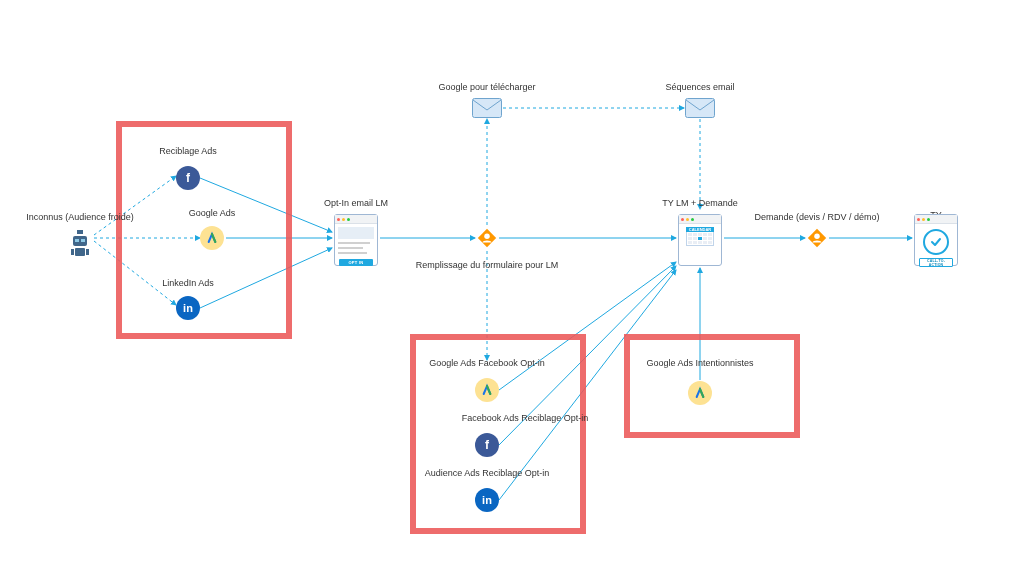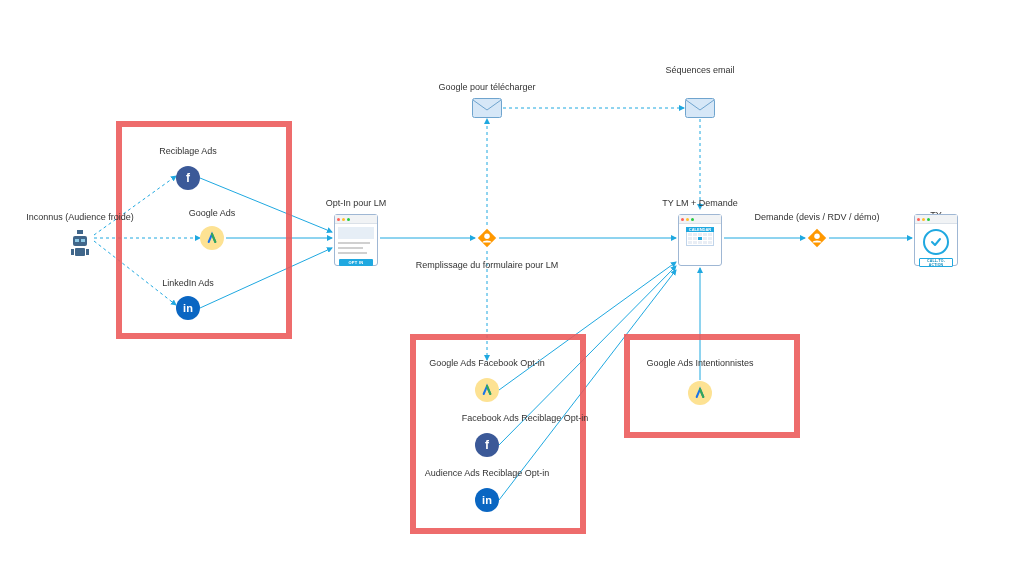--- a/index.html
+++ b/index.html
@@ -257,21 +257,21 @@
   <div class="icon-circle ga" style="left:212px; top:238px;">
     <svg viewBox="0 0 24 24" width="16" height="16">
       <path d="M7 18 L12 6 L17 18" stroke="#1a73e8" stroke-width="3" fill="none" stroke-linecap="round"></path>
       <path d="M12 6 L17 18" stroke="#34a853" stroke-width="3" fill="none" stroke-linecap="round"></path>
     </svg>
   </div>
 
   <div class="node-label" style="left:188px; top:278px;">LinkedIn Ads</div>
   <div class="icon-circle li" style="left:188px; top:308px;">in</div>
 
-  <div class="node-label" style="left:356px; top:198px;">Opt-In pour LM</div>
+  <div class="node-label" style="left:356px; top:198px;">Opt-In email LM</div>
   <div class="browser" style="left:356px; top:240px;">
     <div class="bbar">
         <span class="r"></span>
         <span class="y"></span>
         <span class="g"></span>
       </div>
     <div class="body">
       <div style="height:12px; background:#e6eef6; margin-bottom:3px;"></div>
       <div class="skeleton-line" style="width:90%;"></div>
       <div class="skeleton-line" style="width:70%;"></div>
@@ -292,21 +292,21 @@
   </div>
 
   <div class="node-label" style="left:487px; top:82px;">Google pour télécharger</div>
   <div class="envelope" style="left:487px; top:108px;">
     <svg viewBox="0 0 30 20">
       <rect x="0.5" y="0.5" width="29" height="19" rx="2" fill="#d6e7f7" stroke="#6fa4ce"></rect>
       <path d="M1 2 L15 12 L29 2" fill="none" stroke="#6fa4ce" stroke-width="1"></path>
     </svg>
   </div>
 
-  <div class="node-label" style="left:700px; top:65px;">Séquences email</div>
+  <div class="node-label" style="left:700px; top:82px;">Séquences email</div>
   <div class="envelope" style="left:700px; top:108px;">
     <svg viewBox="0 0 30 20">
       <rect x="0.5" y="0.5" width="29" height="19" rx="2" fill="#d6e7f7" stroke="#6fa4ce"></rect>
       <path d="M1 2 L15 12 L29 2" fill="none" stroke="#6fa4ce" stroke-width="1"></path>
     </svg>
   </div>
 
   <div class="node-label" style="left:700px; top:198px;">TY LM + Demande</div>
   <div class="browser" style="left:700px; top:240px;">
     <div class="bbar">

